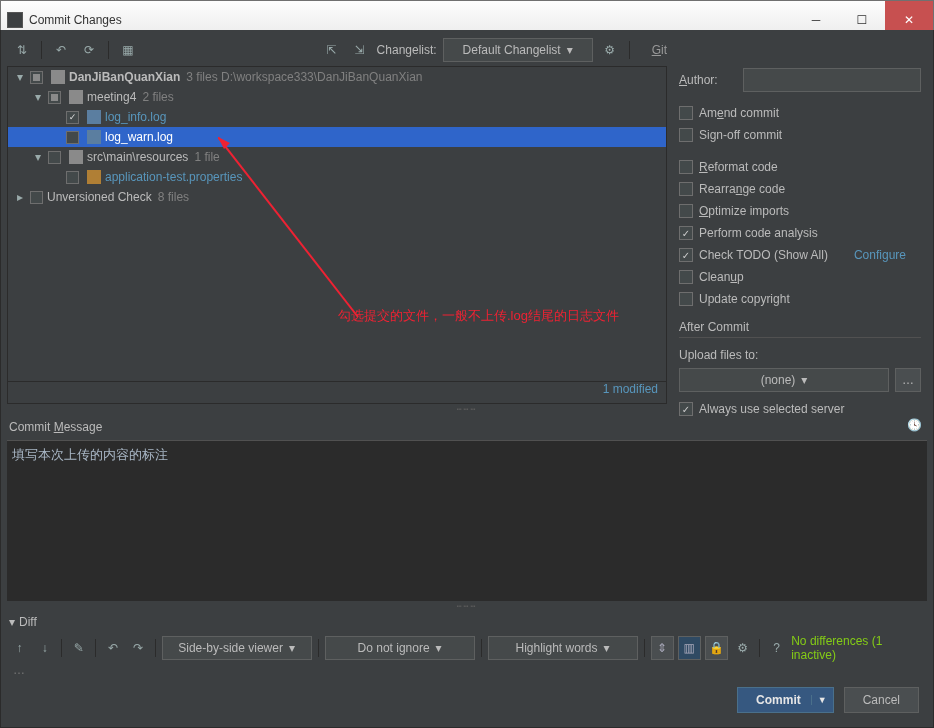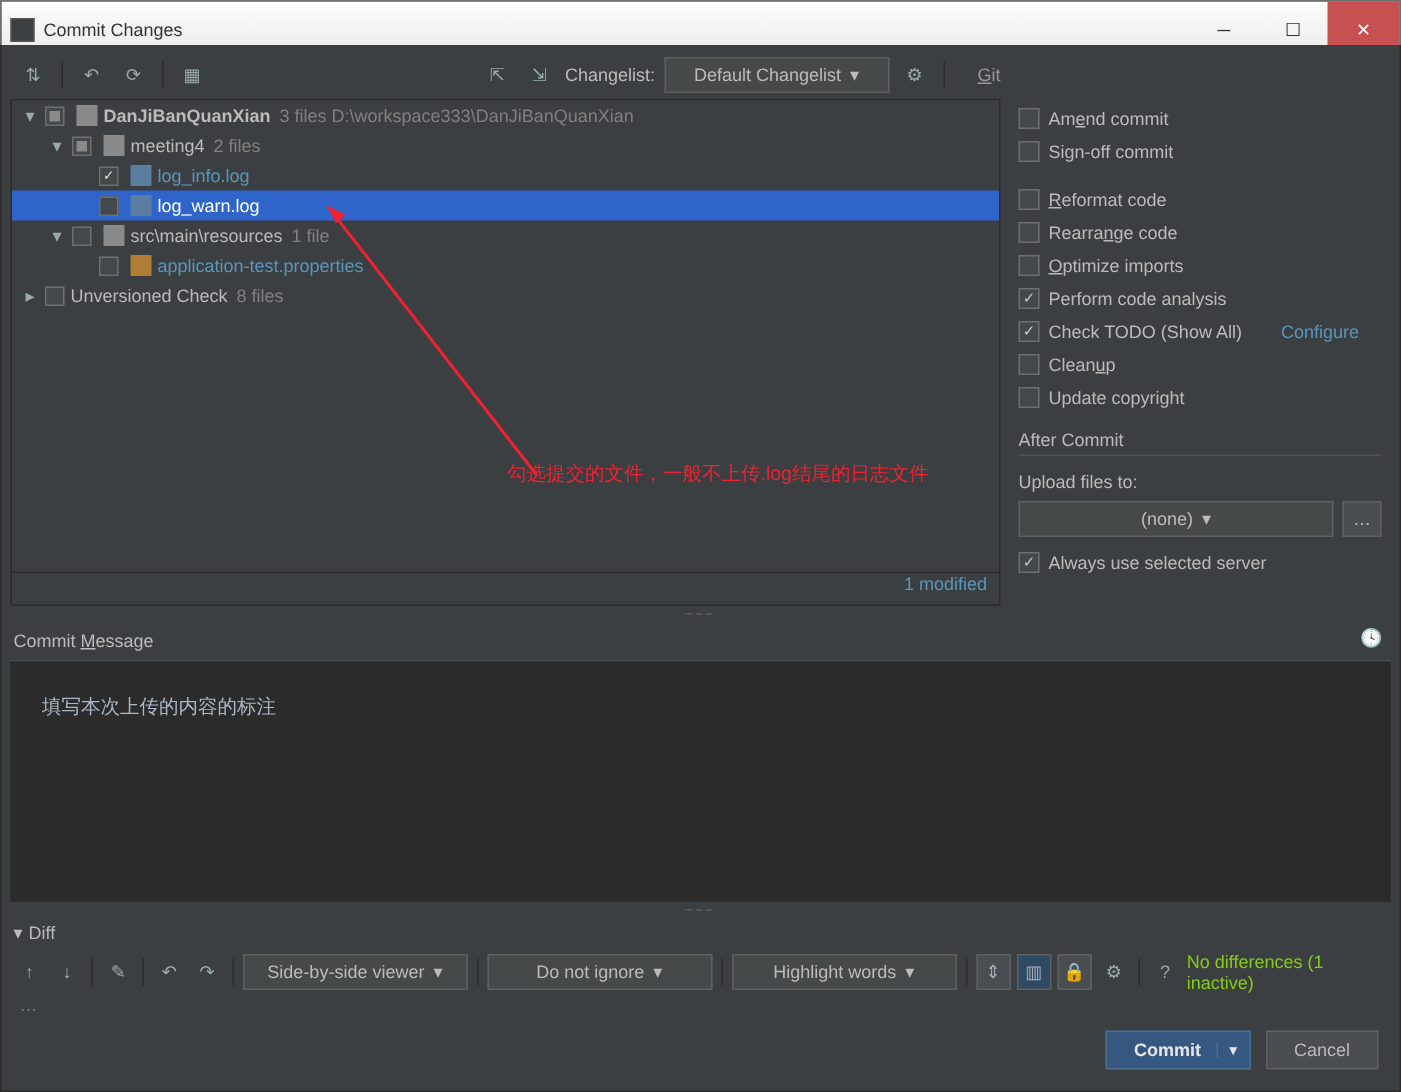--- a/index.html
+++ b/index.html
@@ -35,21 +35,21 @@
 .folder-ico{background:#8a8a8a}
 .file-ico{background:#5b7ea0}
 .prop-ico{background:#b07f35}
 .annot{position:absolute;color:#e23;font-size:13px;left:330px;top:240px}
 .arrow-svg{position:absolute;top:70px;left:210px;pointer-events:none}
 .modline{height:22px;border-top:1px solid #2b2b2b;display:flex;justify-content:flex-end;align-items:flex-start;padding-right:8px;color:#5896bc}
 .griphandle{height:10px;display:flex;align-items:center;justify-content:center;color:#5a5a5a;letter-spacing:2px;font-size:8px}
 .cm-label{color:#bbb;padding:4px 2px;border-bottom:1px solid #515151;display:flex;align-items:center;justify-content:space-between}
 .cm-label .u{text-decoration:underline}
 .histbtn{width:18px;height:18px;color:#8aa}
-.msgbox{height:160px;background:#2b2b2b;border:1px solid #2b2b2b;color:#a9b7c6;padding:20px;font-size:13px}
+.msgbox{height:160px;background:#2b2b2b;border:1px solid #2b2b2b;color:#a9b7c6;padding:4px;font-size:13px}
 .diffhdr{display:flex;align-items:center;color:#bbb;gap:4px;padding:4px 2px}
 .difftoolbar{display:flex;align-items:center;gap:4px;height:30px;padding:0 2px}
 .difftoolbar .combo{height:24px}
 .sqbtn{width:24px;height:24px;background:#4a4e50;border:1px solid #5e6060;display:flex;align-items:center;justify-content:center;color:#aab}
 .nodiff{color:#84cc16;margin-left:auto}
 .rightcol{flex:1;padding:4px 6px 4px 12px;display:flex;flex-direction:column;gap:10px}
 .formrow{display:flex;align-items:center;gap:8px}
 .formrow .lbl{width:56px;color:#bbb}
 .formrow .lbl .u{text-decoration:underline}
 .txtinput{flex:1;height:24px;background:#45494a;border:1px solid #5e6060}
@@ -168,20 +168,24 @@
       <polygon points="0,0 12,6 6,12" fill="#e23"></polygon>
     </svg>
     <div class="annot">勾选提交的文件，一般不上传.log结尾的日志文件</div>
   </div>
   <div class="modline">
             <span>1 modified</span>
           </div>
 </div>
 
 <div class="rightcol">
+  <div class="formrow">
+    <span class="lbl"><span class="u">A</span>uthor:</span>
+    <div class="txtinput"></div>
+  </div>
   <div>
     <div class="chkrow">
               <span class="cb"></span>
               <span>Am<span class="u">e</span>nd commit</span>
             </div>
     <div class="chkrow">
               <span class="cb"></span>
               <span>Sign-off commit</span>
             </div>
   </div>

